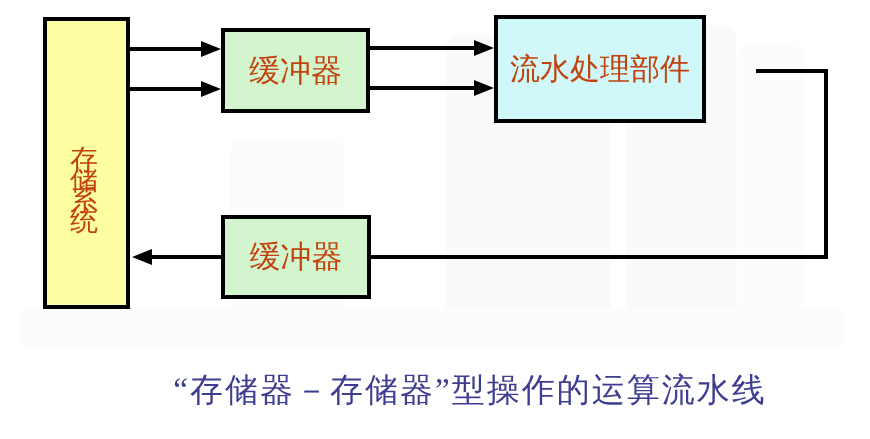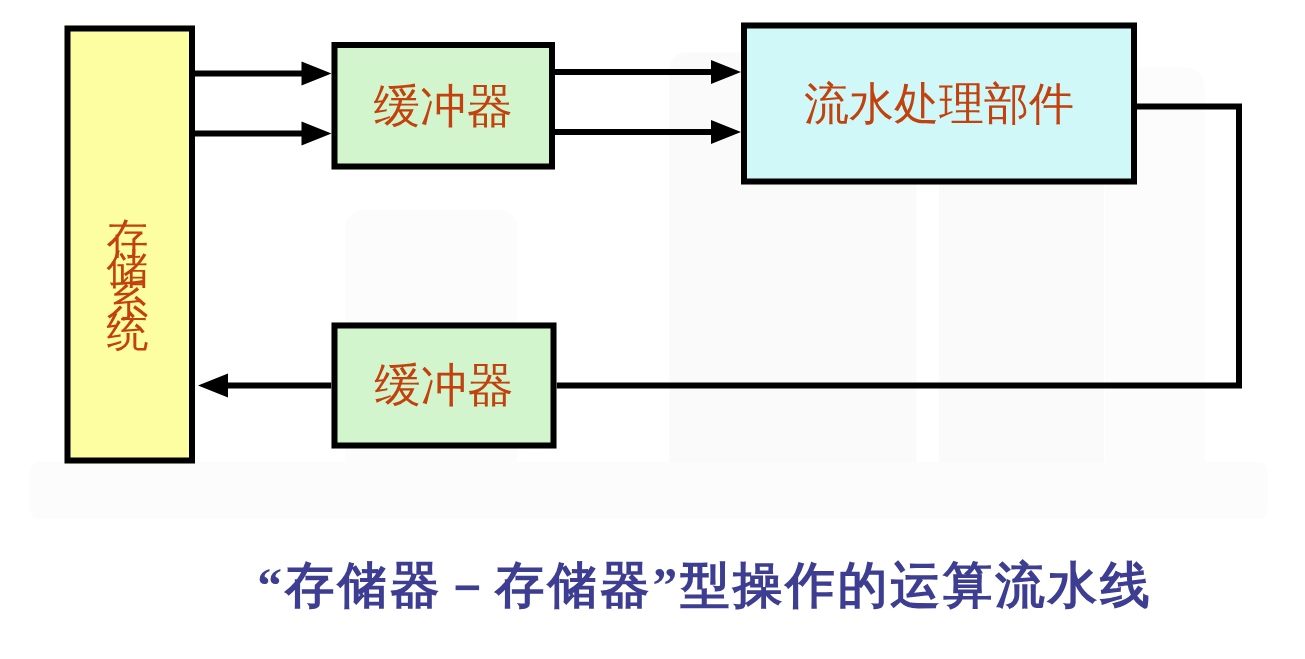--- a/index.html
+++ b/index.html
@@ -46,39 +46,39 @@
     letter-spacing: 20px;
     line-height: 1;
     margin-right: 6px;
   }
   .box.buffer-top {
     left: 221px; top: 28px; width: 149px; height: 85px;
     background: #d3f5cd;
     font-size: 31px;
   }
   .box.pipeline {
-    left: 494px; top: 15px; width: 264px; height: 108px;
+    left: 494px; top: 15px; width: 212px; height: 108px;
     background: #d0f8f9;
     font-size: 30px;
   }
   .box.buffer-bottom {
     left: 221px; top: 215px; width: 150px; height: 84px;
     background: #d3f5cd;
     font-size: 31px;
   }
   .caption {
     position: absolute;
     left: 0;
     top: 368px;
     width: 870px;
     text-align: center;
     padding-left: 70px;
     box-sizing: border-box;
     font-size: 33px;
-    font-weight: bold;
+    font-weight: normal;
     letter-spacing: 2px;
     color: #3d3d92;
     white-space: nowrap;
   }
 </style>
 </head>
 <body>
 
 <div class="stage">
 

